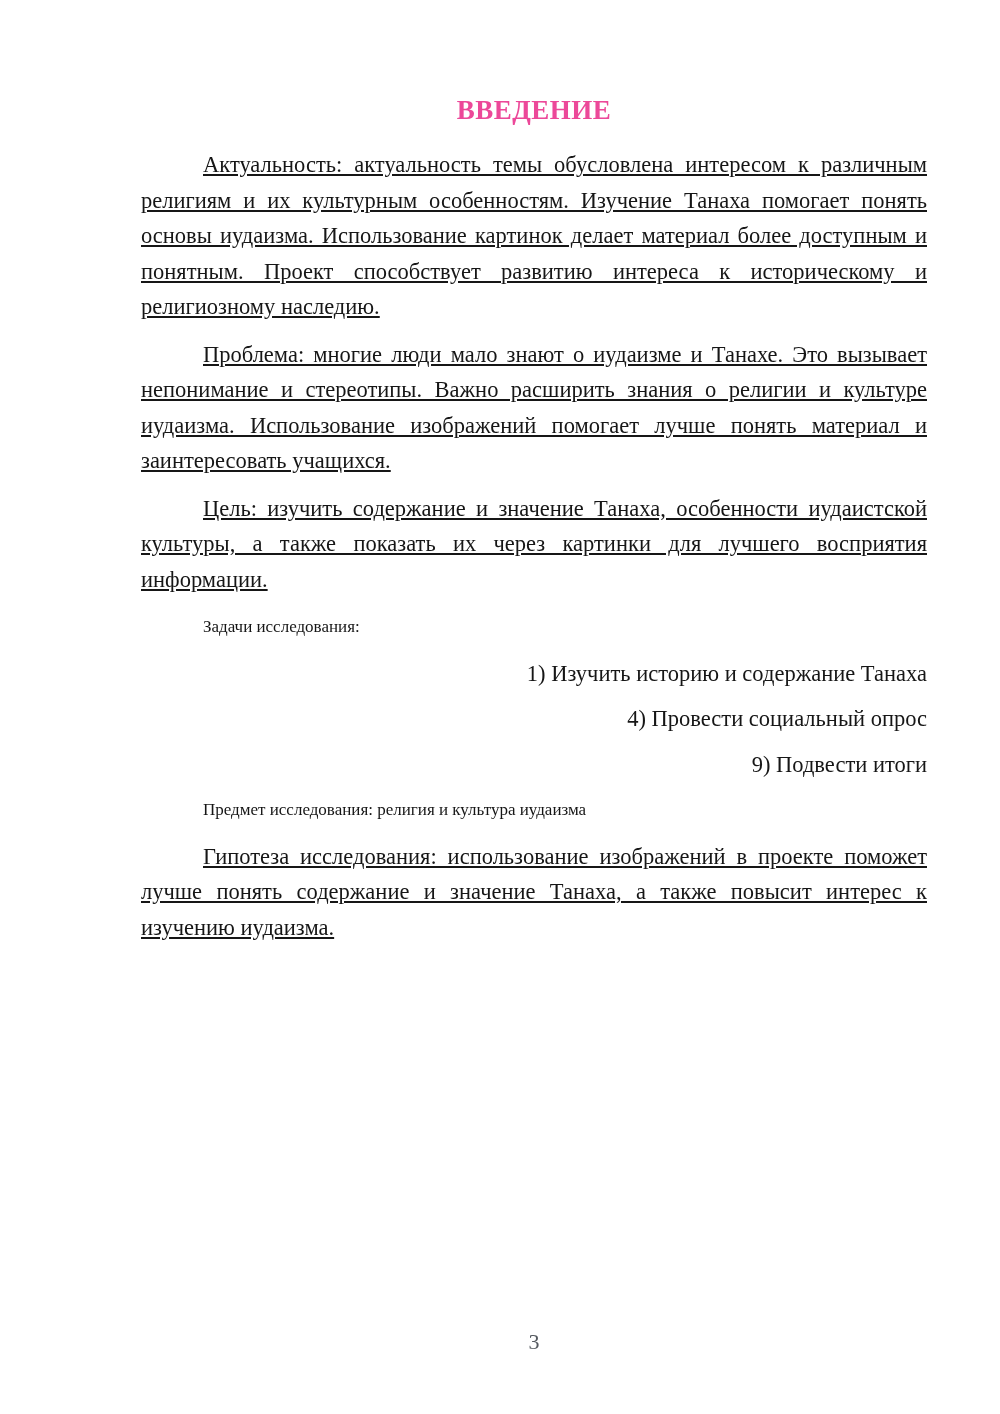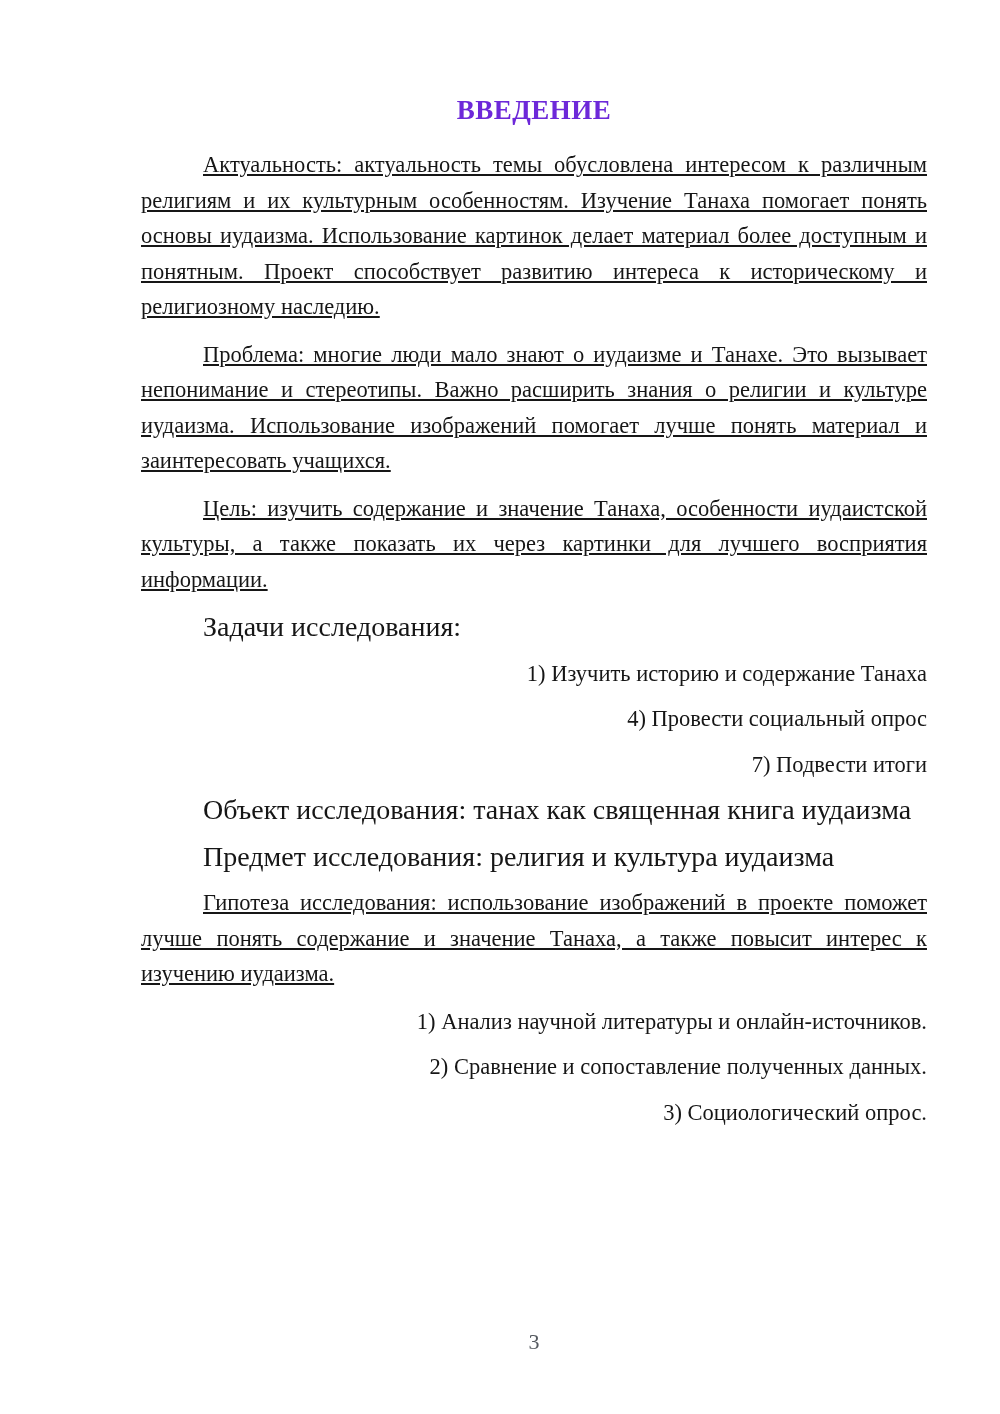--- a/index.html
+++ b/index.html
@@ -21,34 +21,34 @@
     left: 141px;
     top: 92px;
     width: 786px;
   }
   .doc-title {
     margin: 0 0 19px 0;
     text-align: center;
     font-size: 27px;
     line-height: 36px;
     font-weight: bold;
-    color: #6d28d9;
+    color: #ec4899;
     letter-spacing: 0.5px;
   }
   .para {
     margin: 0 0 12px 0;
     font-size: 22.5px;
     line-height: 35.5px;
     text-align: justify;
     text-indent: 62px;
     text-decoration: underline;
   }
   .para-label {
     margin: 0 0 11px 0;
-    font-size: 28px;
+    font-size: 17px;
     line-height: 35.5px;
     text-indent: 62px;
     text-align: left;
   }
   .num-list {
     margin: 0 0 1px 0;
     padding: 0;
     list-style: none;
   }
   .num-item {
@@ -81,32 +81,26 @@
 
     <p class="para">Проблема: многие люди мало знают о иудаизме и Танахе. Это вызывает непонимание и стереотипы. Важно расширить знания о религии и культуре иудаизма. Использование изображений помогает лучше понять материал и заинтересовать учащихся.</p>
 
     <p class="para">Цель: изучить содержание и значение Танаха, особенности иудаистской культуры, а также показать их через картинки для лучшего восприятия информации.</p>
 
     <p class="para-label">Задачи исследования:</p>
 
     <ul class="num-list">
       <li class="num-item">1) Изучить историю и содержание Танаха</li>
       <li class="num-item">4) Провести социальный опрос</li>
-      <li class="num-item">7) Подвести итоги</li>
+      <li class="num-item">9) Подвести итоги</li>
     </ul>
 
-    <p class="para-label">Объект исследования: танах как священная книга иудаизма</p>
 
     <p class="para-label">Предмет исследования: религия и культура иудаизма</p>
 
     <p class="para">Гипотеза исследования: использование изображений в проекте поможет лучше понять содержание и значение Танаха, а также повысит интерес к изучению иудаизма.</p>
 
 
-    <ul class="num-list">
-      <li class="num-item">1) Анализ научной литературы и онлайн-источников.</li>
-      <li class="num-item">2) Сравнение и сопоставление полученных данных.</li>
-      <li class="num-item">3) Социологический опрос.</li>
-    </ul>
 
   </div>
 
   <div class="page-number">3</div>
 </div>
 
 </body></html>

